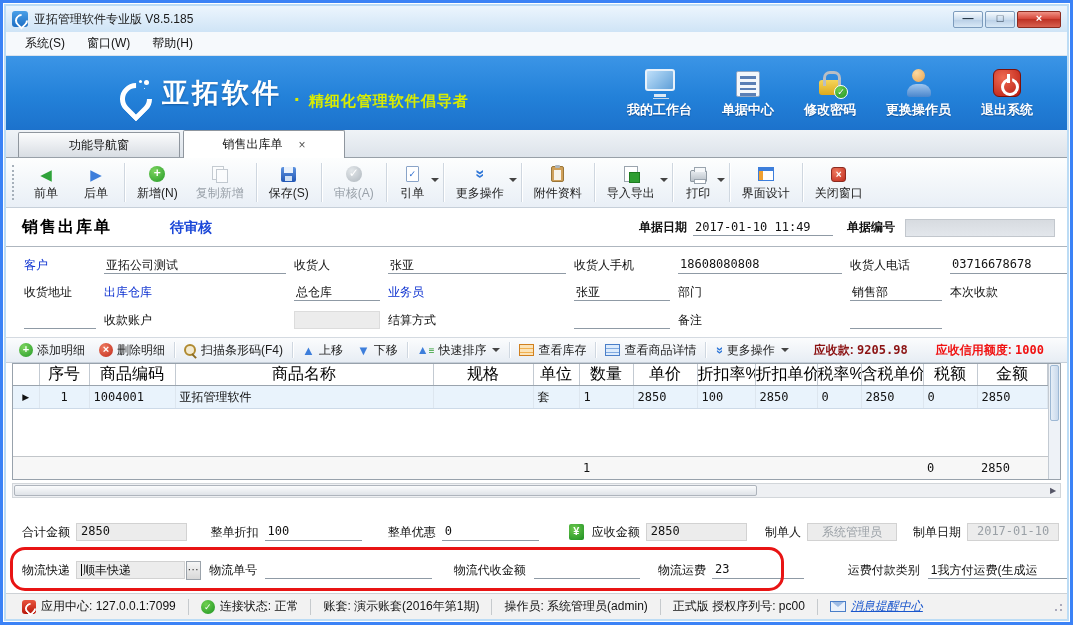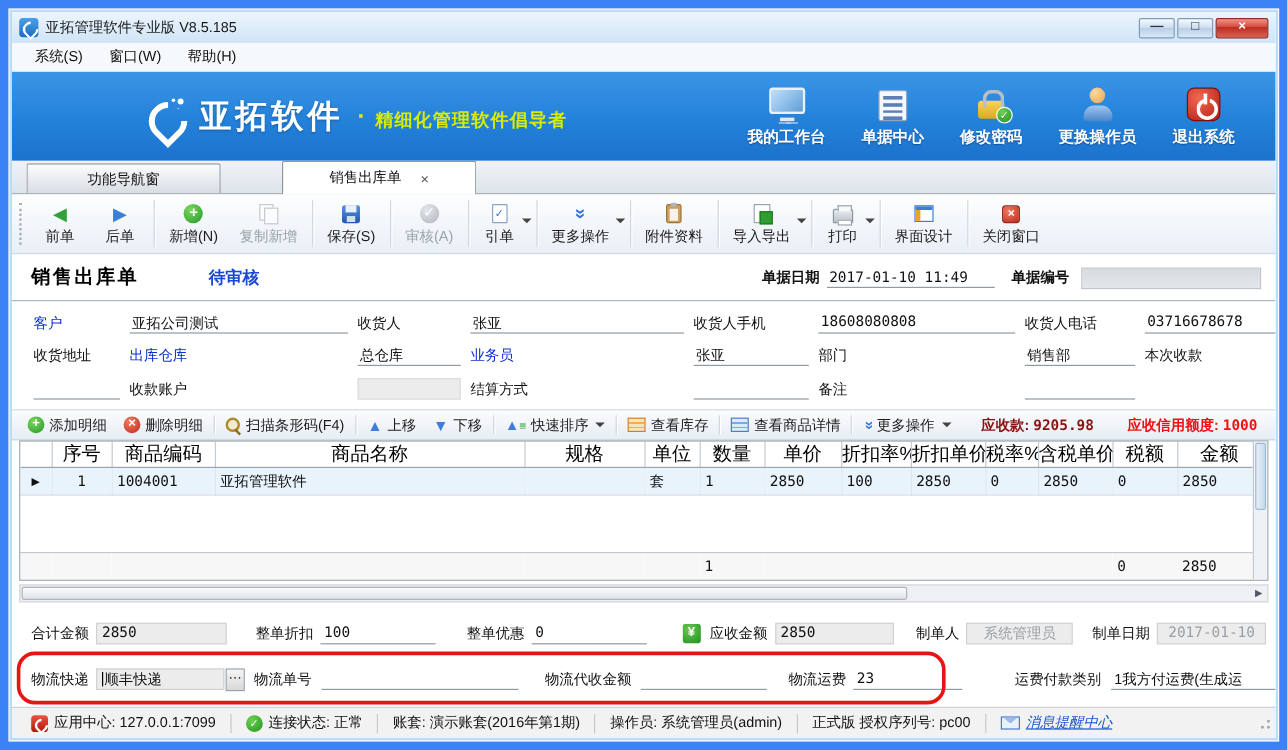--- a/index.html
+++ b/index.html
@@ -1,39 +1,39 @@
 <!DOCTYPE html>
 <html><head>
 <meta charset="utf-8">
 <style>
   * { box-sizing: border-box; margin: 0; padding: 0; }
   html,body { width:1073px; height:625px; }
   body { font-family:"Liberation Sans","DejaVu Sans",sans-serif; font-size:12px; color:#111; background:#eef4fa; }
   .num { font-family:"DejaVu Sans Mono","Liberation Mono",monospace; }
 
-  .win { width:1073px; height:625px; border:7px solid #3b82f6; background:#fff; position:relative; overflow:hidden; }
+  .win { width:1073px; height:625px; border:3px solid #3b82f6; background:#fff; position:relative; overflow:hidden; }
   .inner { position:absolute; inset:1px; border:2px solid #bcdcf5; display:flex; flex-direction:column; overflow:hidden; background:#fff; }
 
   
   .titlebar { height:26px; flex:0 0 26px; background:linear-gradient(#ecf5fd,#cfe4f6); display:flex; align-items:center; padding:0 6px; }
   .app-ico { width:16px; height:16px; border-radius:3px; background:linear-gradient(#4aa0e8,#1e6fc4); position:relative; margin-right:6px; flex:0 0 16px; }
   .app-ico::after { content:""; position:absolute; left:3px; top:3px; width:9px; height:9px; border:2px solid #fff; border-radius:50% 50% 50% 0; transform:rotate(-45deg); border-right-color:transparent; }
   .titletext { font-size:12px; color:#1a1a1a; }
   .winbtns { margin-left:auto; display:flex; gap:2px; }
   .winbtn { width:30px; height:17px; border:1px solid #7d9cbd; border-radius:2px; background:linear-gradient(#f7fbfe,#cadcee 50%,#b9cfe6 51%,#d8e8f6); display:flex; align-items:center; justify-content:center; font-size:11px; font-weight:bold; color:#234; line-height:1; }
   .winbtn.close { background:linear-gradient(#f09286,#d6473a 45%,#bc2f22 46%,#d8604f); border-color:#8c2b20; color:#fff; width:44px; }
   .winbtn .g { margin-top:-1px; }
 
   
   .menubar { height:24px; flex:0 0 24px; background:#f6f9fc; border-bottom:1px solid #dbe4ee; display:flex; align-items:center; padding-left:8px; }
   .menuitem { padding:3px 11px; color:#111; }
 
   
   .banner { height:74px; flex:0 0 74px; background:linear-gradient(180deg,#3b95e6 0%,#2381d9 55%,#1c72cc 100%); display:flex; align-items:center; overflow:hidden; }
-  .brandwrap { display:flex; align-items:center; margin-left:112px; }
+  .brandwrap { display:flex; align-items:flex-end; margin-left:112px; }
   .logo-mark { width:32px; height:32px; position:relative; margin-right:12px; flex:0 0 32px; }
   .logo-mark::before { content:""; position:absolute; left:2px; top:4px; width:22px; height:22px; border:5px solid #fff; border-radius:50% 50% 50% 0; transform:rotate(-45deg); border-right-color:transparent; }
   .logo-mark::after { content:""; position:absolute; right:1px; top:1px; width:5px; height:5px; border-radius:50%; background:#fff; box-shadow:-6px -1px 0 -1px #fff, -2px 6px 0 -2px #fff; }
   .brand { color:#fff; font-size:27px; font-weight:bold; letter-spacing:3px; text-shadow:0 1px 2px rgba(0,40,90,.4); }
   .brand-sep { color:#d9ec00; font-size:20px; font-weight:bold; margin:0 8px 0 12px; }
   .slogan { color:#d9ec00; font-size:15px; font-weight:bold; letter-spacing:1px; margin-top:6px; }
   .actions { margin-left:auto; display:flex; align-items:flex-end; gap:30px; margin-right:34px; }
   .action { display:flex; flex-direction:column; align-items:center; gap:4px; color:#fff; font-weight:bold; font-size:13px; text-shadow:0 1px 1px rgba(0,40,90,.5); cursor:default; }
   .aico { height:30px; display:flex; align-items:flex-end; justify-content:center; }
   
@@ -49,21 +49,21 @@
   
   .i-person { width:26px; height:28px; position:relative; }
   .i-person::before { content:""; position:absolute; left:6px; top:0; width:13px; height:13px; border-radius:50%; background:radial-gradient(circle at 35% 30%,#fbd9a0,#e8a24e); }
   .i-person::after { content:""; position:absolute; left:1px; bottom:0; width:24px; height:13px; border-radius:9px 9px 3px 3px; background:linear-gradient(#9fc6ef,#4a86cc); }
   
   .i-power { width:28px; height:28px; border-radius:6px; background:radial-gradient(circle at 35% 30%,#ef6a52,#b71b10); border:1px solid #7e0f07; position:relative; }
   .i-power::before { content:""; position:absolute; left:7px; top:8px; width:12px; height:12px; border:3px solid #fff; border-radius:50%; clip-path:polygon(0 0,38% 0,38% 28%,62% 28%,62% 0,100% 0,100% 100%,0 100%); }
   .i-power::after { content:""; position:absolute; left:13px; top:4px; width:3px; height:9px; background:#fff; }
 
   
-  .tabrow { height:28px; flex:0 0 28px; background:linear-gradient(#eff3f7,#dde3ea); border-bottom:1px solid #98a0a8; display:flex; align-items:flex-end; padding-left:12px;gap:48px; }
+  .tabrow { height:28px; flex:0 0 28px; background:linear-gradient(#eff3f7,#dde3ea); border-bottom:1px solid #98a0a8; display:flex; align-items:flex-end; padding-left:12px; }
   .tab { width:162px; height:25px; border:1px solid #8f969e; border-bottom:none; border-radius:2px 2px 0 0; background:linear-gradient(#fbfcfd,#d8dde3); display:flex; align-items:center; justify-content:center; margin-right:3px; color:#111; }
   .tab.active { background:#fff; height:28px; margin-bottom:-1px; font-weight:normal; }
   .tabclose { margin-left:16px; color:#555; font-size:12px; line-height:1; }
 
   
   .toolbar { height:50px; flex:0 0 50px; background:linear-gradient(#fdfefe,#e9eff6); border-bottom:1px solid #c6cfd9; display:flex; align-items:stretch; padding-left:4px; }
   .grip { width:5px; margin:7px 4px 7px 2px; border-left:2px dotted #a6b0ba; }
   .tsep { width:1px; background:#cfd7e0; box-shadow:1px 0 0 #fff; margin:5px 3px; }
   .tbtn { min-width:50px; padding:4px 9px 3px; display:flex; flex-direction:column; align-items:center; justify-content:center; gap:1px; color:#1c1c1c; position:relative; cursor:default; }
   .tbtn .lbl { white-space:nowrap; }

